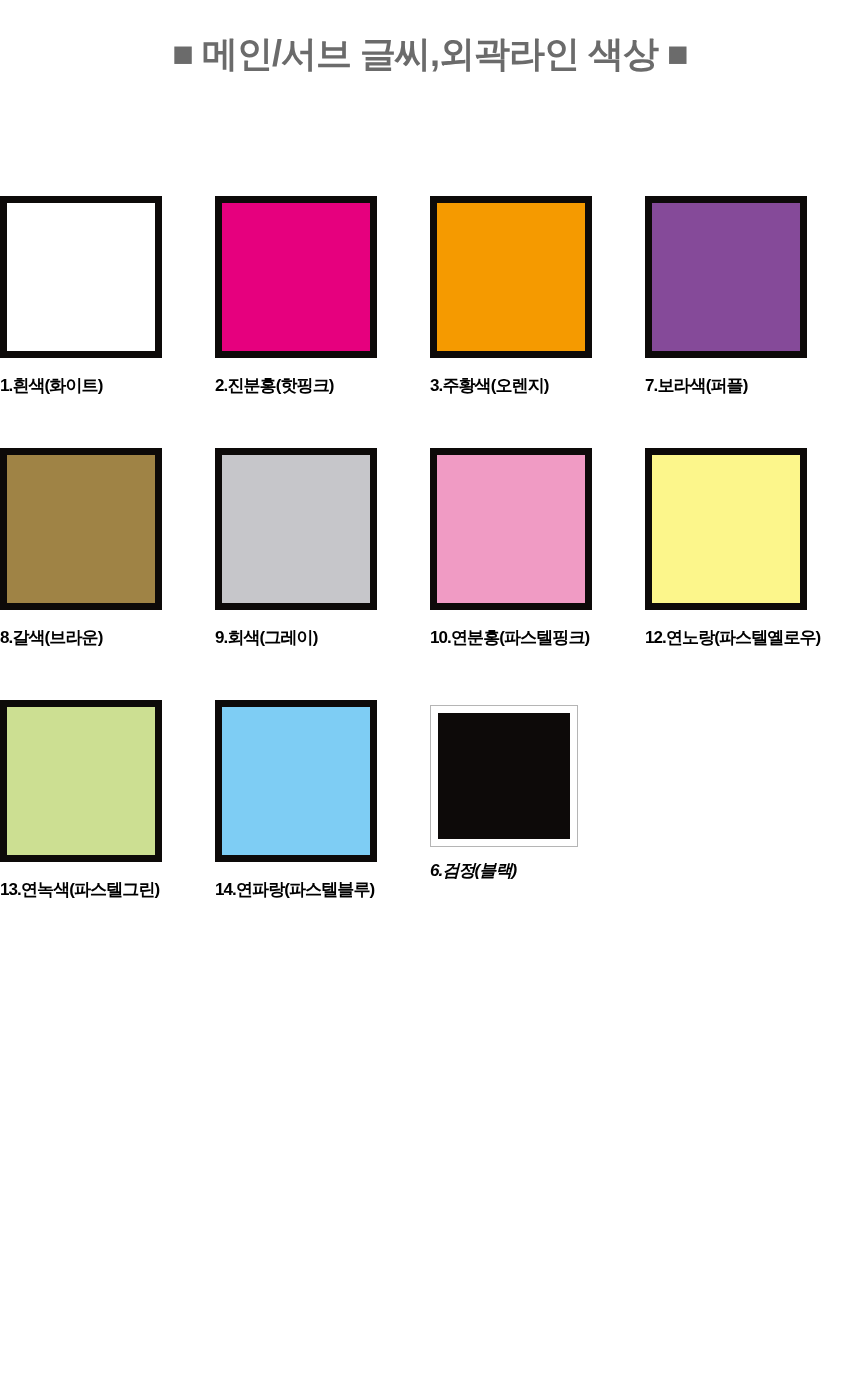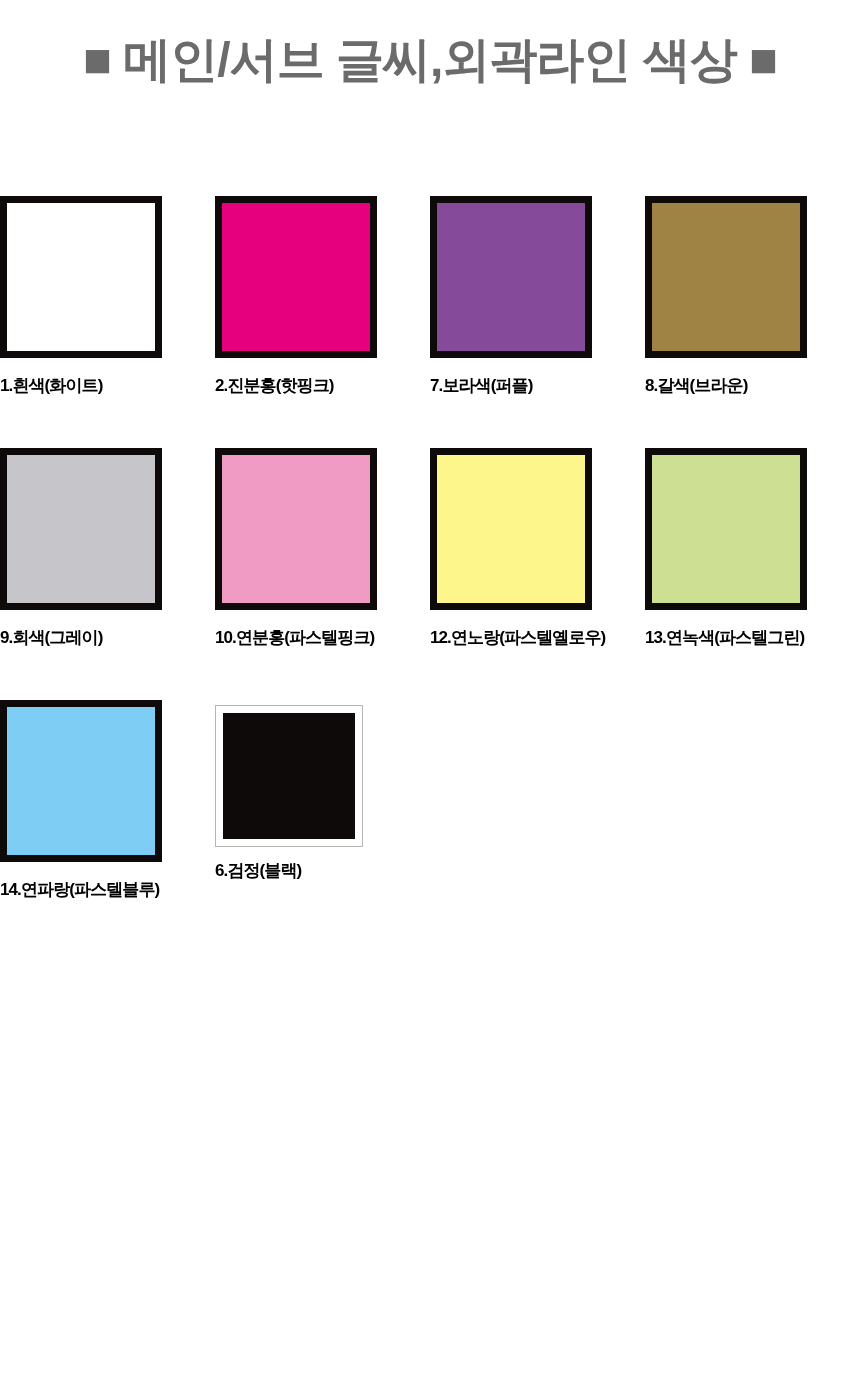--- a/index.html
+++ b/index.html
@@ -15,21 +15,21 @@
     position: relative;
   }
 
   
   #page-title {
     position: absolute;
     top: 34px;
     left: 0;
     width: 860px;
     text-align: center;
-    font-size: 48px;
+    font-size: 36px;
     font-weight: bold;
     color: #6B6B6B;
     letter-spacing: -1px;
     white-space: nowrap;
     line-height: 1.1;
   }
 
   
   #swatch-grid {
     position: absolute;
@@ -81,37 +81,42 @@
     margin-top: 16px;
     font-size: 17px;
     font-weight: bold;
     color: #000000;
     text-align: center;
     white-space: nowrap;
     letter-spacing: -0.9px;
   }
   .swatch-cell.blackcell .swatch-label {
     margin-top: 12px;
+    font-style: italic;
   }
 </style>
 </head>
 <body>
 
 <div>
 
   <div id="page-title">■ 메인/서브 글씨,외곽라인 색상 ■</div>
 
   <div id="swatch-grid">
       <div class="swatch-cell">
         <div class="swatch-box" style="background: rgb(255, 255, 255); border-color: rgb(13, 10, 9);"></div>
         <div class="swatch-label">1.흰색(화이트)</div>
       </div>
       <div class="swatch-cell">
         <div class="swatch-box" style="background: rgb(230, 0, 126); border-color: rgb(13, 10, 9);"></div>
         <div class="swatch-label">2.진분홍(핫핑크)</div>
+      </div>
+      <div class="swatch-cell">
+        <div class="swatch-box" style="background: rgb(245, 154, 0); border-color: rgb(13, 10, 9);"></div>
+        <div class="swatch-label">3.주황색(오렌지)</div>
       </div>
       <div class="swatch-cell">
         <div class="swatch-box" style="background: rgb(133, 74, 153); border-color: rgb(13, 10, 9);"></div>
         <div class="swatch-label">7.보라색(퍼플)</div>
       </div>
       <div class="swatch-cell">
         <div class="swatch-box" style="background: rgb(159, 131, 69); border-color: rgb(13, 10, 9);"></div>
         <div class="swatch-label">8.갈색(브라운)</div>
       </div>
       <div class="swatch-cell">

